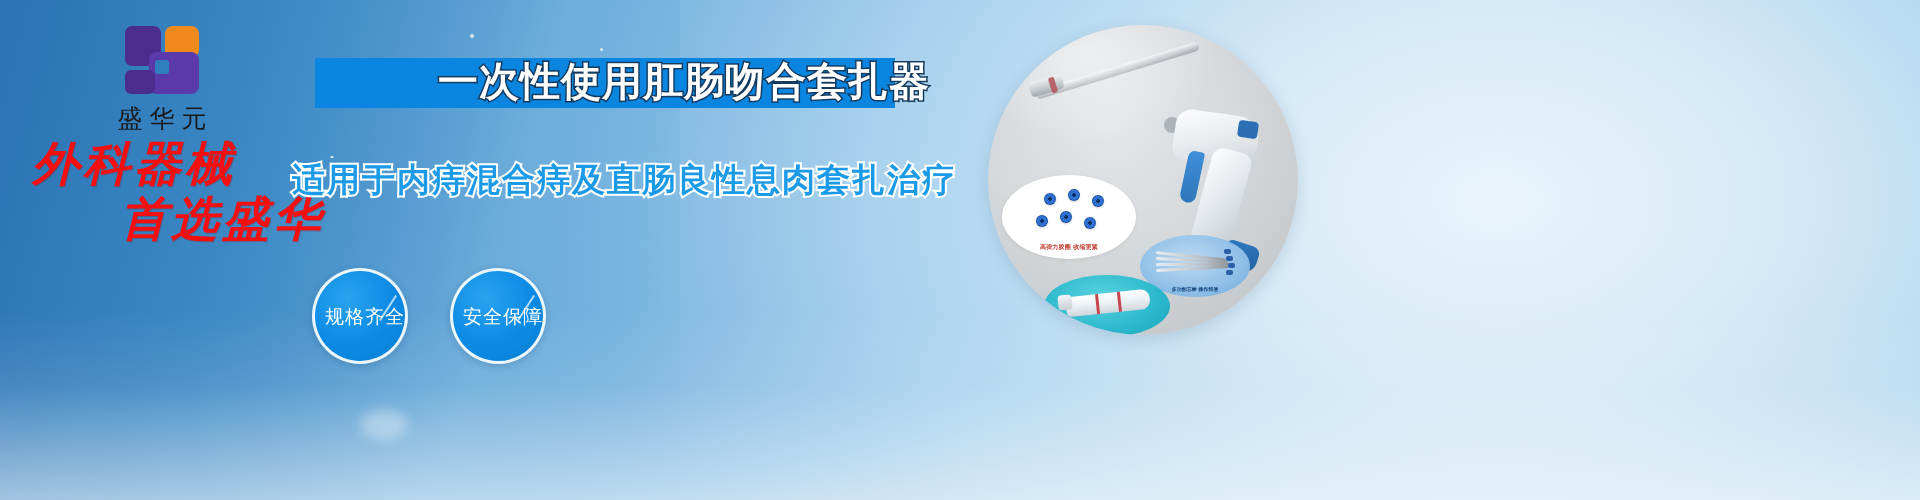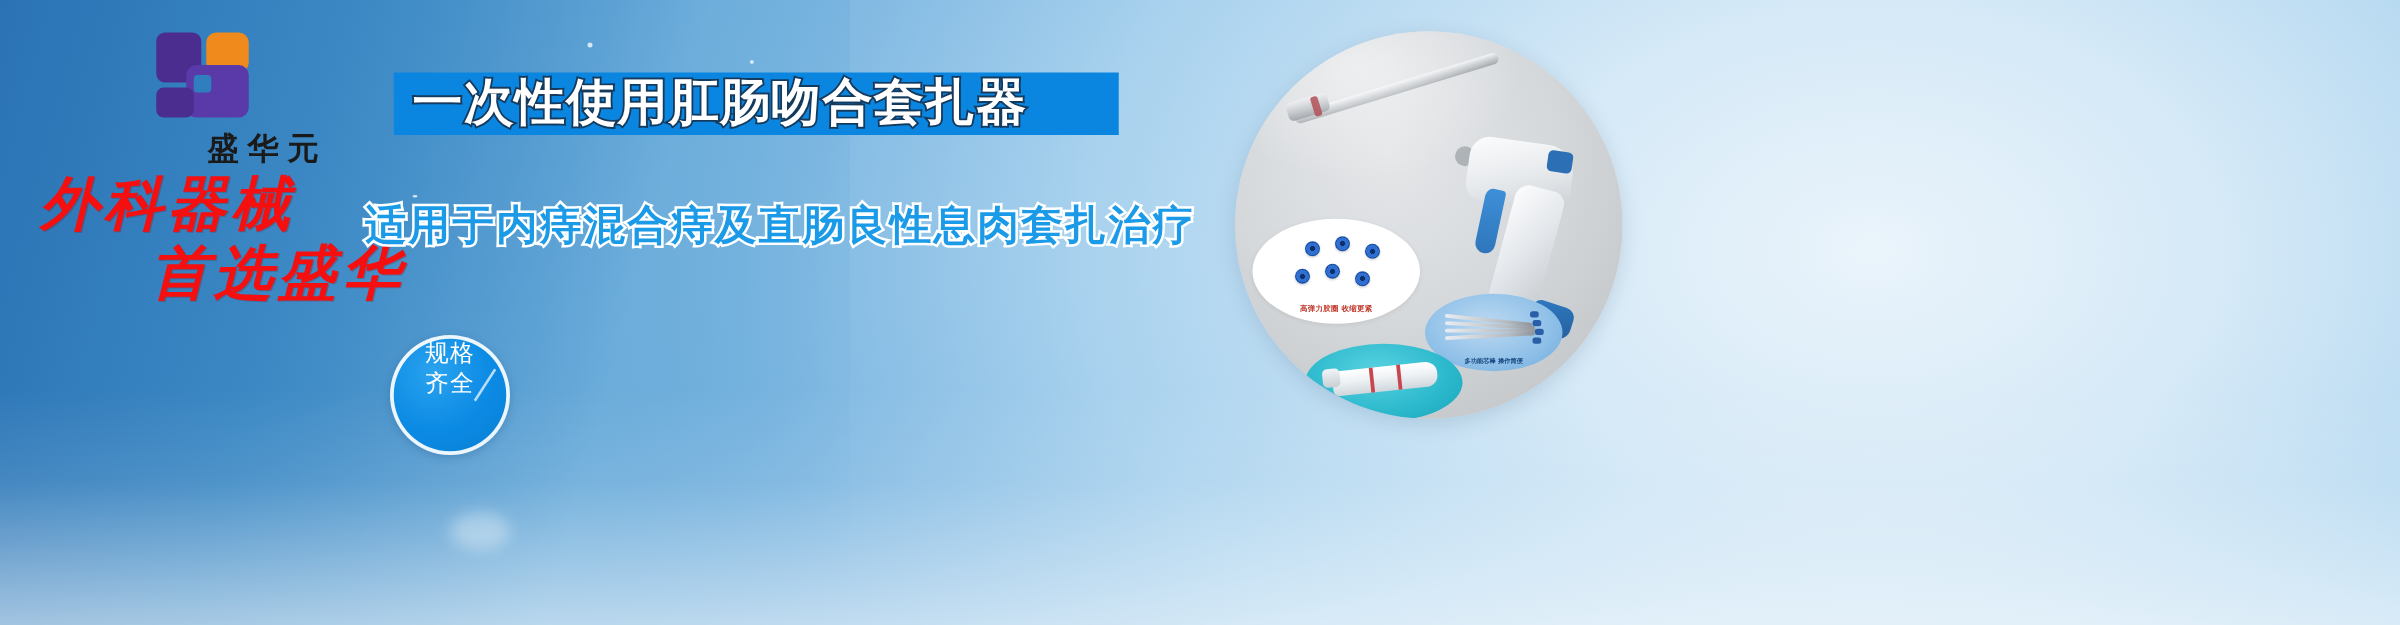--- a/index.html
+++ b/index.html
@@ -54,26 +54,25 @@
     margin: 0 auto 6px auto;
   }
   .lg-sq { position: absolute; border-radius: 7px; }
   #lg-a { left: 6px;  top: 2px;  width: 36px; height: 40px; background: #4b2d8f; }
   #lg-b { left: 46px; top: 2px;  width: 34px; height: 32px; background: #f08a1c; border-radius: 8px; }
   #lg-c { left: 30px; top: 28px; width: 50px; height: 42px; background: #5a3aa8; border-radius: 8px; }
   #lg-d { left: 6px;  top: 46px; width: 30px; height: 24px; background: #4b2d8f; border-radius: 6px; }
   #lg-notch { left: 36px; top: 36px; width: 14px; height: 14px; background: #2f7fbe; border-radius: 3px; }
   #logo-name {
     font-size: 25px;
-    font-weight: 700;
+    font-weight: 400;
     color: #1a1a1a;
     letter-spacing: 7px;
     text-indent: 7px;
     font-family: "DejaVu Sans", "Liberation Sans", sans-serif;
-    text-align: right;
   }
 
   
   #slogan {
     position: absolute;
     left: 10px; top: 140px;
     width: 360px;
     color: #f50f0f;
     font-family: "DejaVu Serif", "Liberation Serif", serif;
     font-weight: 700;
@@ -98,20 +97,21 @@
     left: 330px; top: 54px;
     width: 600px;
     font-size: 40px;
     font-weight: 700;
     color: #ffffff;
     letter-spacing: 1px;
     white-space: nowrap;
     -webkit-text-stroke: 3px #143a5e;
     paint-order: stroke fill;
     font-family: "DejaVu Sans", "Liberation Sans", sans-serif;
+    text-align: right;
   }
 
   
   #subtitle {
     position: absolute;
     left: 292px; top: 158px;
     width: 640px;
     font-size: 33px;
     font-weight: 700;
     color: #1b9ae8;
@@ -130,23 +130,23 @@
     gap: 42px;
   }
   .feature {
     position: relative;
     width: 96px; height: 96px;
     border-radius: 50%;
     background: radial-gradient(circle at 36% 30%, #2aa3ef 0%, #0b8ae4 55%, #0b7fd2 100%);
     border: 3px solid rgba(255,255,255,0.92);
     box-shadow: 0 2px 7px rgba(20,70,120,0.25);
     display: flex;
-    flex-direction: column;
+    flex-direction: row;
     align-items: center;
-    justify-content: flex-start;
+    justify-content: flex-end;
     color: #ffffff;
     font-size: 19px;
     line-height: 1.28;
     letter-spacing: 1px;
     font-family: "DejaVu Sans", "Liberation Sans", sans-serif;
   }
   .feature .slash {
     position: absolute;
     right: 16px; top: 22px;
     width: 2px; height: 30px;
@@ -377,20 +377,25 @@
   <div id="title-text">一次性使用肛肠吻合套扎器</div>
 
   <div id="subtitle">适用于内痔混合痔及直肠良性息肉套扎治疗</div>
 
   <div id="features">
     <div class="feature">
       <span class="slash"></span>
       <span class="fline">规格</span>
       <span class="fline">齐全</span>
     </div>
+    <div class="feature">
+      <span class="slash"></span>
+      <span class="fline">安全</span>
+      <span class="fline">保障</span>
+    </div>
   </div>
 
   <div id="product">
 
     <div id="dev-barrel"></div>
     <div id="dev-tip"></div>
     <div id="dev-tip-band"></div>
     <div id="dev-knob"></div>
     <div id="dev-body"></div>
     <div id="dev-button"></div>

